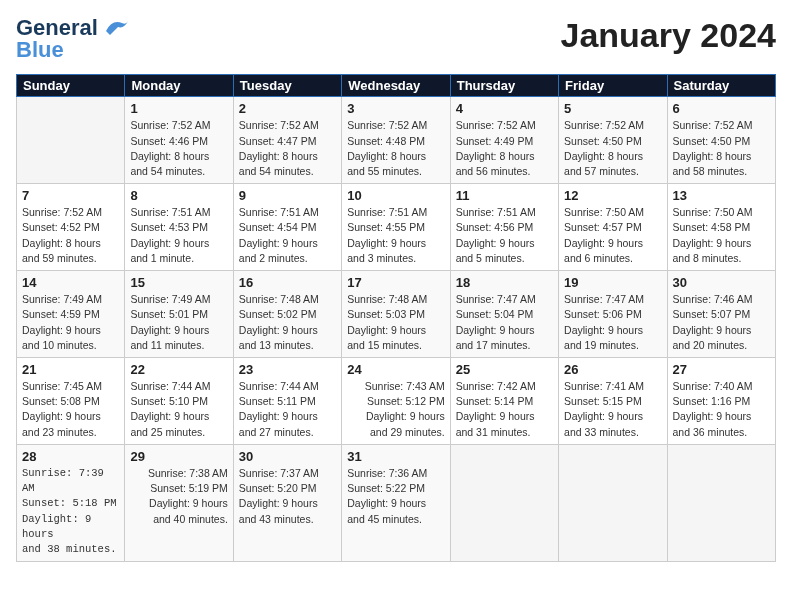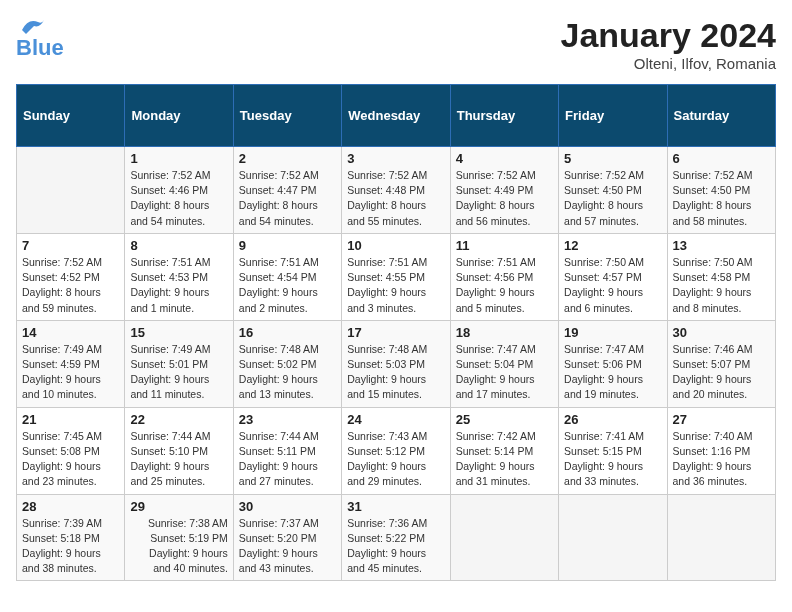--- a/index.html
+++ b/index.html
@@ -32,24 +32,24 @@
     .location {
       font-size: 15px;
       color: #444;
     }
     table {
       width: 100%;
       border-collapse: collapse;
       font-size: 11px;
     }
     thead tr th {
-      background-color: #0c4a6e;
+      background-color: #0f172a;
       color: #fff;
       text-align: left;
-      padding: 23px 6px;
+      padding: 3px 6px;
       font-size: 13px;
       font-weight: bold;
       border: 1px solid #2d6db5;
     }
     tbody tr td {
       border: 1px solid #ccc;
       vertical-align: top;
       padding: 4px 5px;
       width: calc(100% / 7);
       min-height: 80px;
@@ -73,29 +73,29 @@
     .empty-cell {
       background: #f5f5f5 !important;
     }
   </style>
 </head>
 <body>
 
 <div class="header">
   <div class="logo">
     <div style="display:flex;align-items:center;gap:2px;">
+      <span style="font-size:22px;font-weight:bold;color:#1a3a5c;line-height:1.1;">General</span>
       <svg width="28" height="22" viewBox="0 0 28 22" style="margin-left:2px;">
         <path d="M4 14 Q10 2 20 6 Q24 8 26 4 Q22 12 16 10 Q12 14 8 18Z" fill="#4a90d9"></path>
       </svg>
     </div>
     <span style="font-size:22px;font-weight:bold;color:#4a90d9;line-height:1.1;margin-top:-2px;">Blue</span>
   </div>
   <div class="title-block">
     <div class="month-title">January 2024</div>
-    <div class="location">Olteni, Ilfov, Romania</div>
   </div>
 </div>
 
 <table>
   <thead>
     <tr>
     <th>Sunday</th>
         <th>Monday</th>
         <th>Tuesday</th>
         <th>Wednesday</th>
@@ -269,21 +269,21 @@
         </td>
         <td>
           <span class="day-number">23</span>
           <div class="day-info" style="white-space: pre-line;">Sunrise: 7:44 AM
 Sunset: 5:11 PM
 Daylight: 9 hours
 and 27 minutes.</div>
         </td>
         <td>
           <span class="day-number">24</span>
-          <div class="day-info" style="white-space: pre-line;">Sunrise: 7:43 AM
+          <div class="day-info" style="white-space: pre-line; text-align: right;">Sunrise: 7:43 AM
 Sunset: 5:12 PM
 Daylight: 9 hours
 and 29 minutes.</div>
         </td>
         <td>
           <span class="day-number">25</span>
           <div class="day-info" style="white-space: pre-line;">Sunrise: 7:42 AM
 Sunset: 5:14 PM
 Daylight: 9 hours
 and 31 minutes.</div>
@@ -299,21 +299,21 @@
           <span class="day-number">27</span>
           <div class="day-info" style="white-space: pre-line;">Sunrise: 7:40 AM
 Sunset: 1:16 PM
 Daylight: 9 hours
 and 36 minutes.</div>
         </td>
       </tr>
       <tr>
         <td>
           <span class="day-number">28</span>
-          <div class="day-info" style="white-space: pre-line;">Sunrise: 7:39 AM
+          <div class="day-info" style="white-space: pre-line; font-family: Liberation Mono, monospace;">Sunrise: 7:39 AM
 Sunset: 5:18 PM
 Daylight: 9 hours
 and 38 minutes.</div>
         </td>
         <td>
           <span class="day-number">29</span>
           <div class="day-info" style="white-space: pre-line; text-align: right;">Sunrise: 7:38 AM
 Sunset: 5:19 PM
 Daylight: 9 hours
 and 40 minutes.</div>

